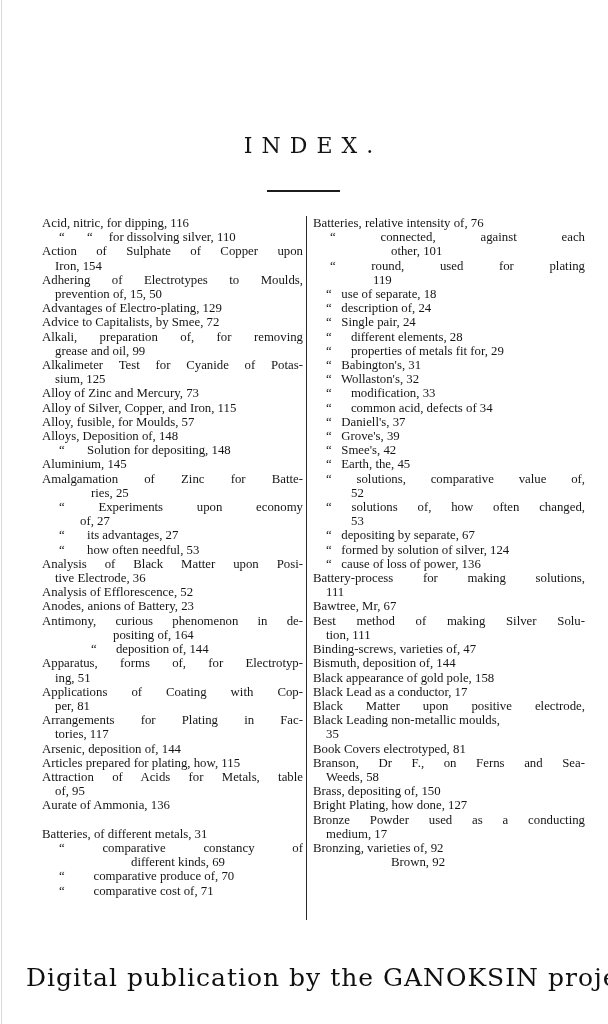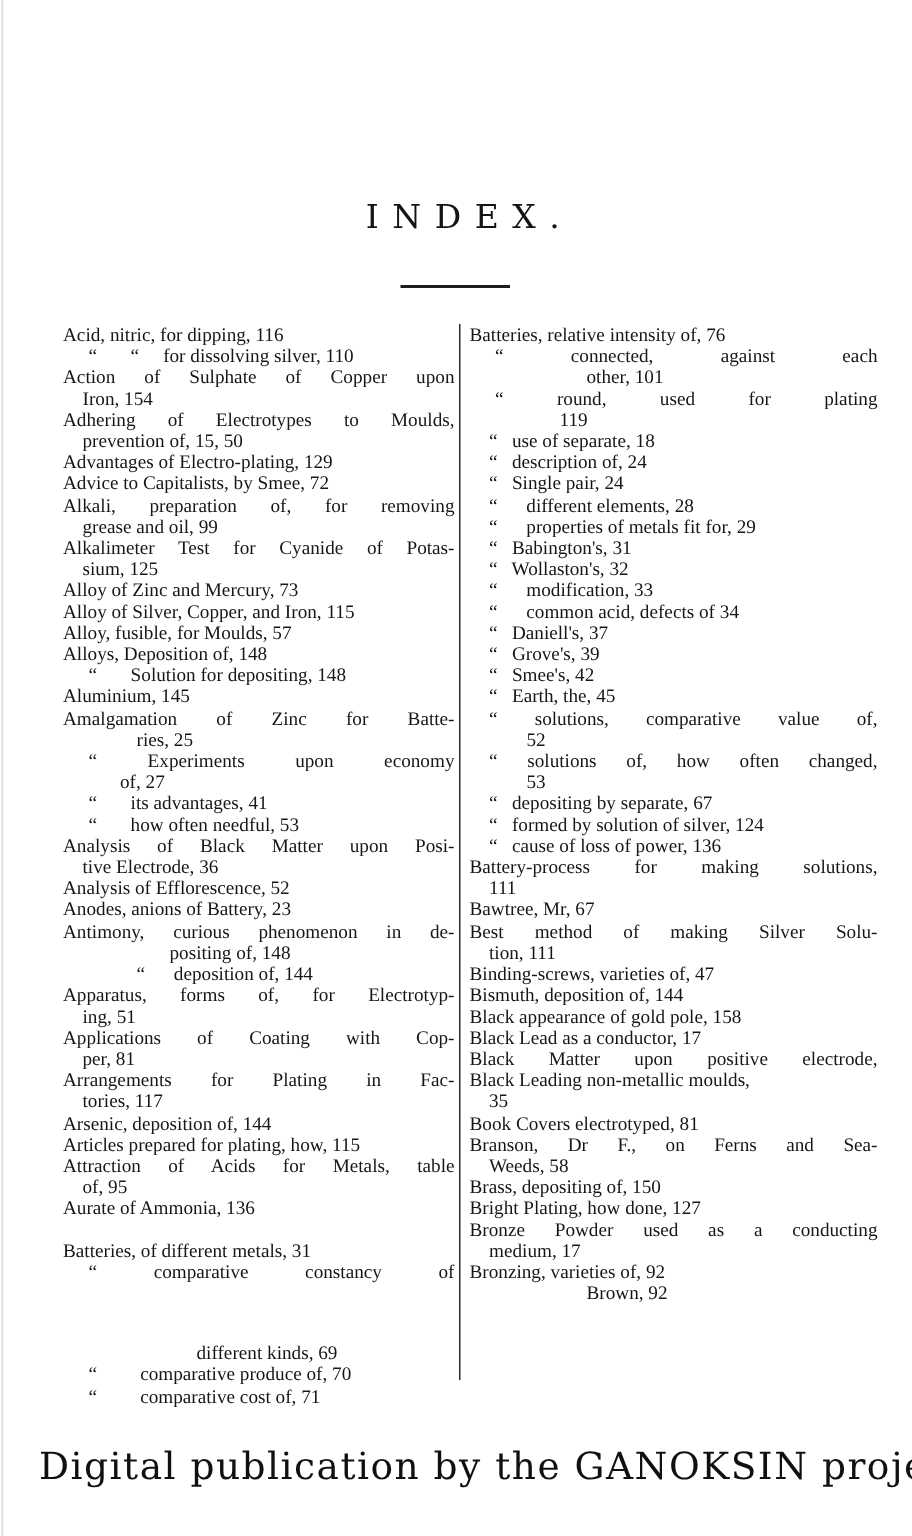--- a/index.html
+++ b/index.html
@@ -25,21 +25,21 @@
   }
   .line.j{white-space:normal;text-align:justify;text-align-last:justify;}
   .i0{padding-left:0;}
   .i1{padding-left:13px;}
   .i2{padding-left:17px;}
   .i3{padding-left:38px;}
   .i4{padding-left:49px;}
   .i5{padding-left:60px;}
   .i6{padding-left:71px;}
   .i7{padding-left:78px;}
-  .i8{padding-left:89px;margin-top:40px;}
+  .i8{padding-left:89px;}
   .page-footer{
     position:absolute;top:963px;left:0;width:608px;text-align:center;
     font-size:25px;letter-spacing:1px;padding-left:26px;box-sizing:border-box;
     white-space:nowrap;color:#101010;
   }
 </style>
 </head>
 <body>
 
 <div class="scan-edge"></div>
@@ -66,28 +66,28 @@
       <div class="line i0">Alloy of Zinc and Mercury, 73</div>
       <div class="line i0">Alloy of Silver, Copper, and Iron, 115</div>
       <div class="line i0">Alloy, fusible, for Moulds, 57</div>
       <div class="line i0">Alloys, Deposition of, 148</div>
       <div class="line i2">“       Solution for depositing, 148</div>
       <div class="line i0">Aluminium, 145</div>
       <div class="line i0 j">Amalgamation of Zinc for Batte-</div>
       <div class="line i4">ries, 25</div>
       <div class="line i2 j">“ Experiments upon economy</div>
       <div class="line i3">of, 27</div>
-      <div class="line i2">“       its advantages, 41</div>
+      <div class="line i2">“       its advantages, 27</div>
       <div class="line i2">“       how often needful, 53</div>
       <div class="line i0 j">Analysis of Black Matter upon Posi-</div>
       <div class="line i1">tive Electrode, 36</div>
       <div class="line i0">Analysis of Efflorescence, 52</div>
       <div class="line i0">Anodes, anions of Battery, 23</div>
       <div class="line i0 j">Antimony, curious phenomenon in de-</div>
-      <div class="line i6">positing of, 148</div>
+      <div class="line i6">positing of, 164</div>
       <div class="line i4">“      deposition of, 144</div>
       <div class="line i0 j">Apparatus, forms of, for Electrotyp-</div>
       <div class="line i1">ing, 51</div>
       <div class="line i0 j">Applications of Coating with Cop-</div>
       <div class="line i1">per, 81</div>
       <div class="line i0 j">Arrangements for Plating in Fac-</div>
       <div class="line i1">tories, 117</div>
       <div class="line i0">Arsenic, deposition of, 144</div>
       <div class="line i0">Articles prepared for plating, how, 115</div>
       <div class="line i0 j">Attraction of Acids for Metals, table</div>

